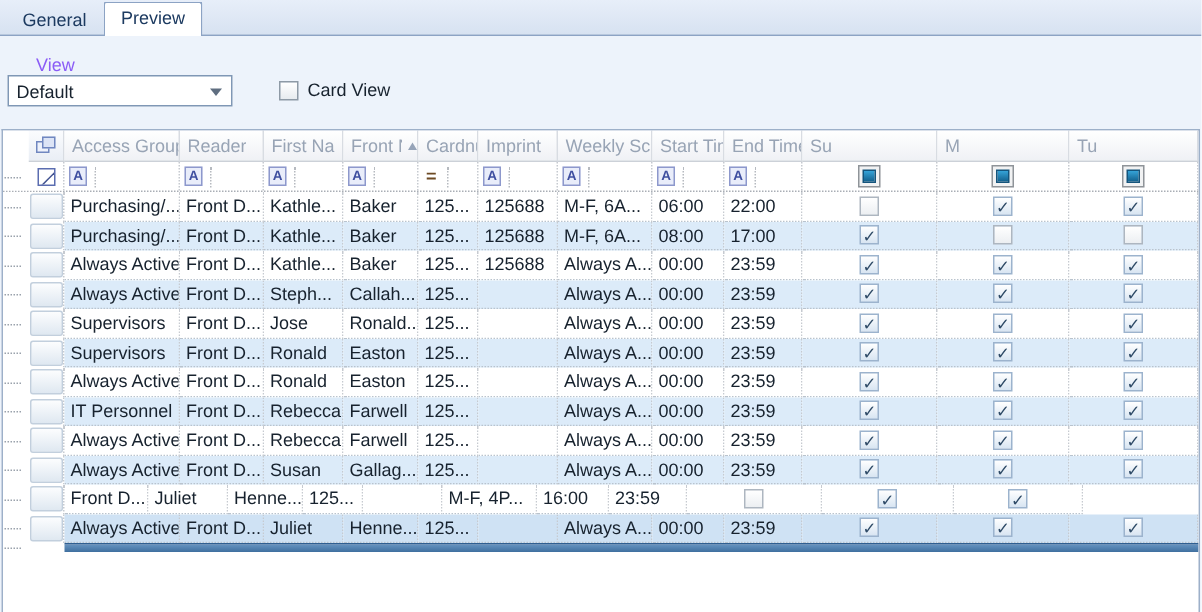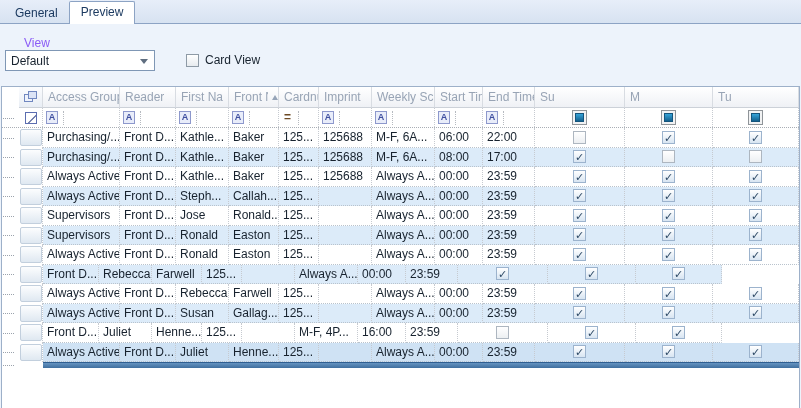--- a/index.html
+++ b/index.html
@@ -408,20 +408,21 @@
         </div>
         <div class="cell ccell" style="width: 86px; flex: 0 0 86px;">
           <span class="cbx on"></span>
         </div>
       </div>
       <div class="row alt">
         <div class="gut"></div>
         <div class="ind">
           <span class="ind-btn"></span>
         </div>
+        <div class="cell" style="width: 77px; flex: 0 0 77px;">IT Personnel</div>
         <div class="cell" style="width: 56px; flex: 0 0 56px;">Front D...</div>
         <div class="cell" style="width: 53px; flex: 0 0 53px;">Rebecca</div>
         <div class="cell" style="width: 50px; flex: 0 0 50px;">Farwell</div>
         <div class="cell" style="width: 40px; flex: 0 0 40px;">125...</div>
         <div class="cell" style="width: 53px; flex: 0 0 53px;"></div>
         <div class="cell" style="width: 63px; flex: 0 0 63px;">Always A...</div>
         <div class="cell" style="width: 48px; flex: 0 0 48px;">00:00</div>
         <div class="cell" style="width: 52px; flex: 0 0 52px;">23:59</div>
         <div class="cell ccell" style="width: 90px; flex: 0 0 90px;">
           <span class="cbx on"></span>

